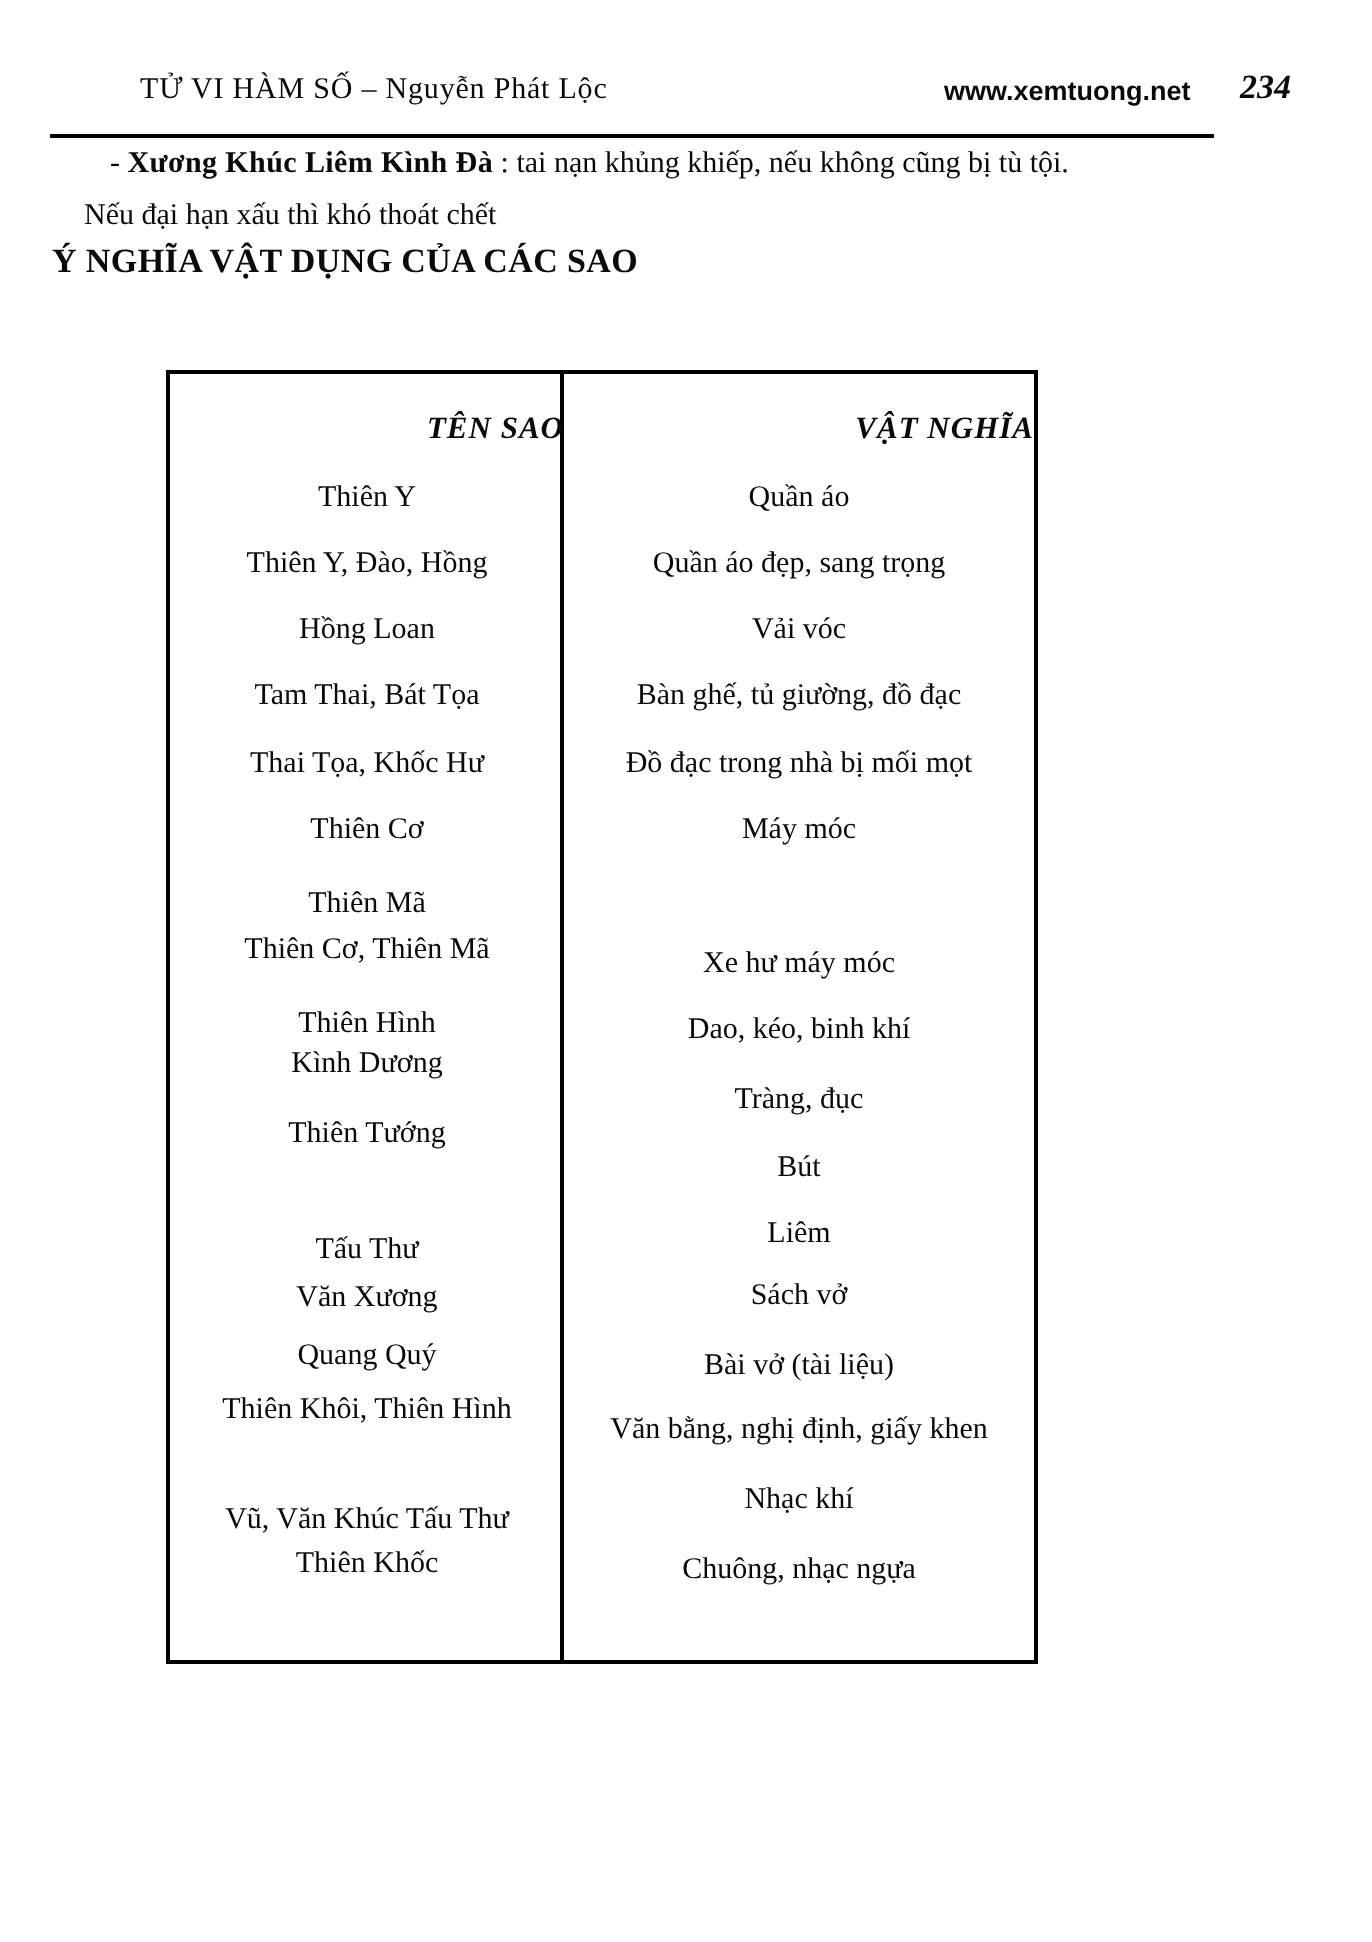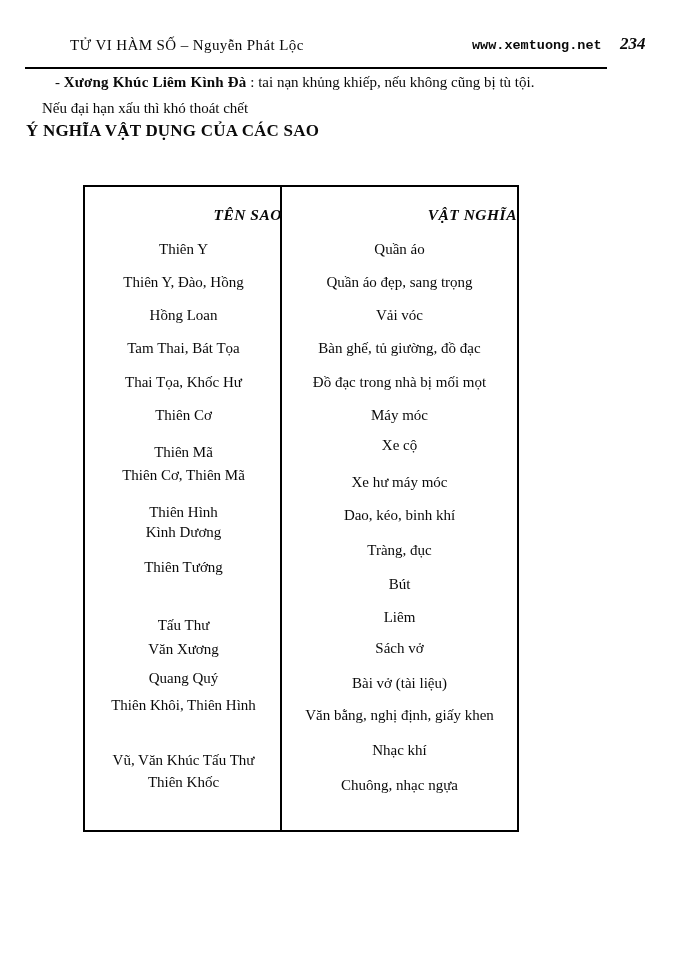--- a/index.html
+++ b/index.html
@@ -12,21 +12,21 @@
     overflow:hidden;
     margin:0 auto;
   }
   
   .book-title{
     position:absolute;left:25px;top:37px;
     font-size:15px;letter-spacing:.4px;white-space:nowrap;margin-left:45px;
   }
   .site-url{
     position:absolute;left:472px;top:38px;
-    font-family:Liberation Mono, monospace;
+    font-family:Liberation Sans, sans-serif;
     font-weight:bold;font-size:13.5px;white-space:nowrap;
   }
   .page-number{
     position:absolute;left:620px;top:34px;
     font-size:17px;font-weight:bold;font-style:italic;
   }
   .header-rule{
     position:absolute;left:25px;top:67px;
     width:582px;height:2px;background:#000;
   }
@@ -102,21 +102,20 @@
     <div class="cell lc" style="top:508px">Thiên Khôi, Thiên Hình</div>
     <div class="cell lc" style="top:563px">Vũ, Văn Khúc Tấu Thư</div>
     <div class="cell lc" style="top:585px">Thiên Khốc</div>
 
     <div class="cell rc" style="top:52px">Quần áo</div>
     <div class="cell rc" style="top:85px">Quần áo đẹp, sang trọng</div>
     <div class="cell rc" style="top:118px">Vải vóc</div>
     <div class="cell rc" style="top:151px">Bàn ghế, tủ giường, đồ đạc</div>
     <div class="cell rc" style="top:185px">Đồ đạc trong nhà bị mối mọt</div>
     <div class="cell rc" style="top:218px">Máy móc</div>
-    <div class="cell rc" style="top:248px">Xe cộ</div>
     <div class="cell rc" style="top:285px">Xe hư máy móc</div>
     <div class="cell rc" style="top:318px">Dao, kéo, binh khí</div>
     <div class="cell rc" style="top:353px">Tràng, đục</div>
     <div class="cell rc" style="top:387px">Bút</div>
     <div class="cell rc" style="top:420px">Liêm</div>
     <div class="cell rc" style="top:451px">Sách vở</div>
     <div class="cell rc" style="top:486px">Bài vở (tài liệu)</div>
     <div class="cell rc" style="top:518px">Văn bằng, nghị định, giấy khen</div>
     <div class="cell rc" style="top:553px">Nhạc khí</div>
     <div class="cell rc" style="top:588px">Chuông, nhạc ngựa</div>

